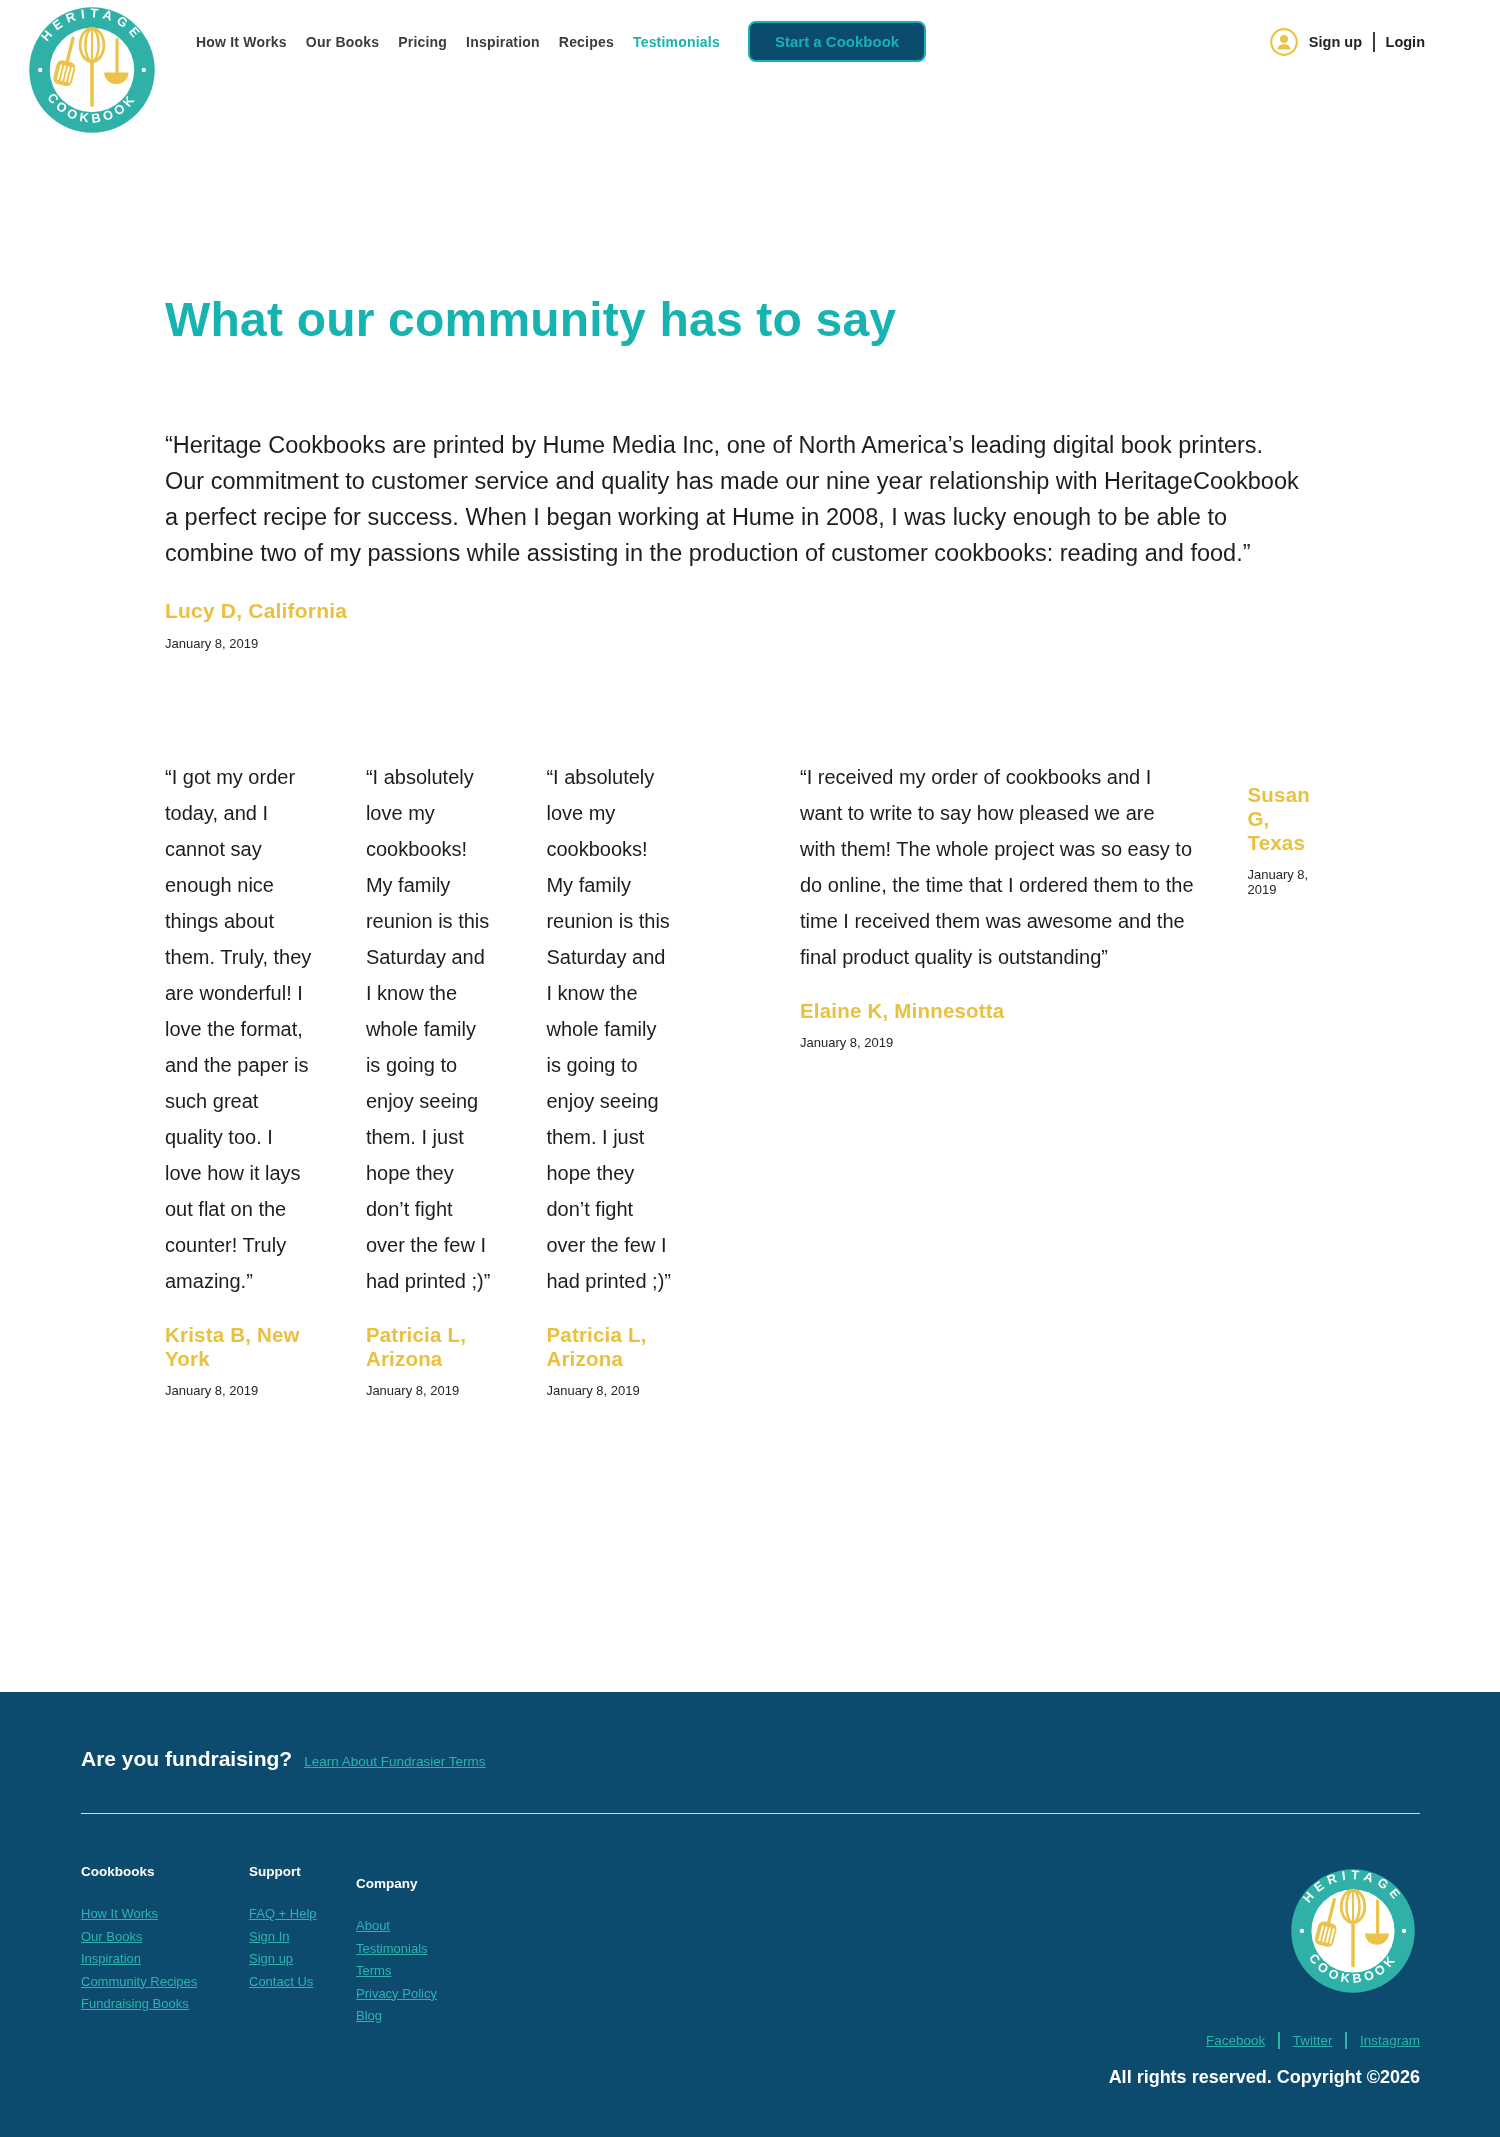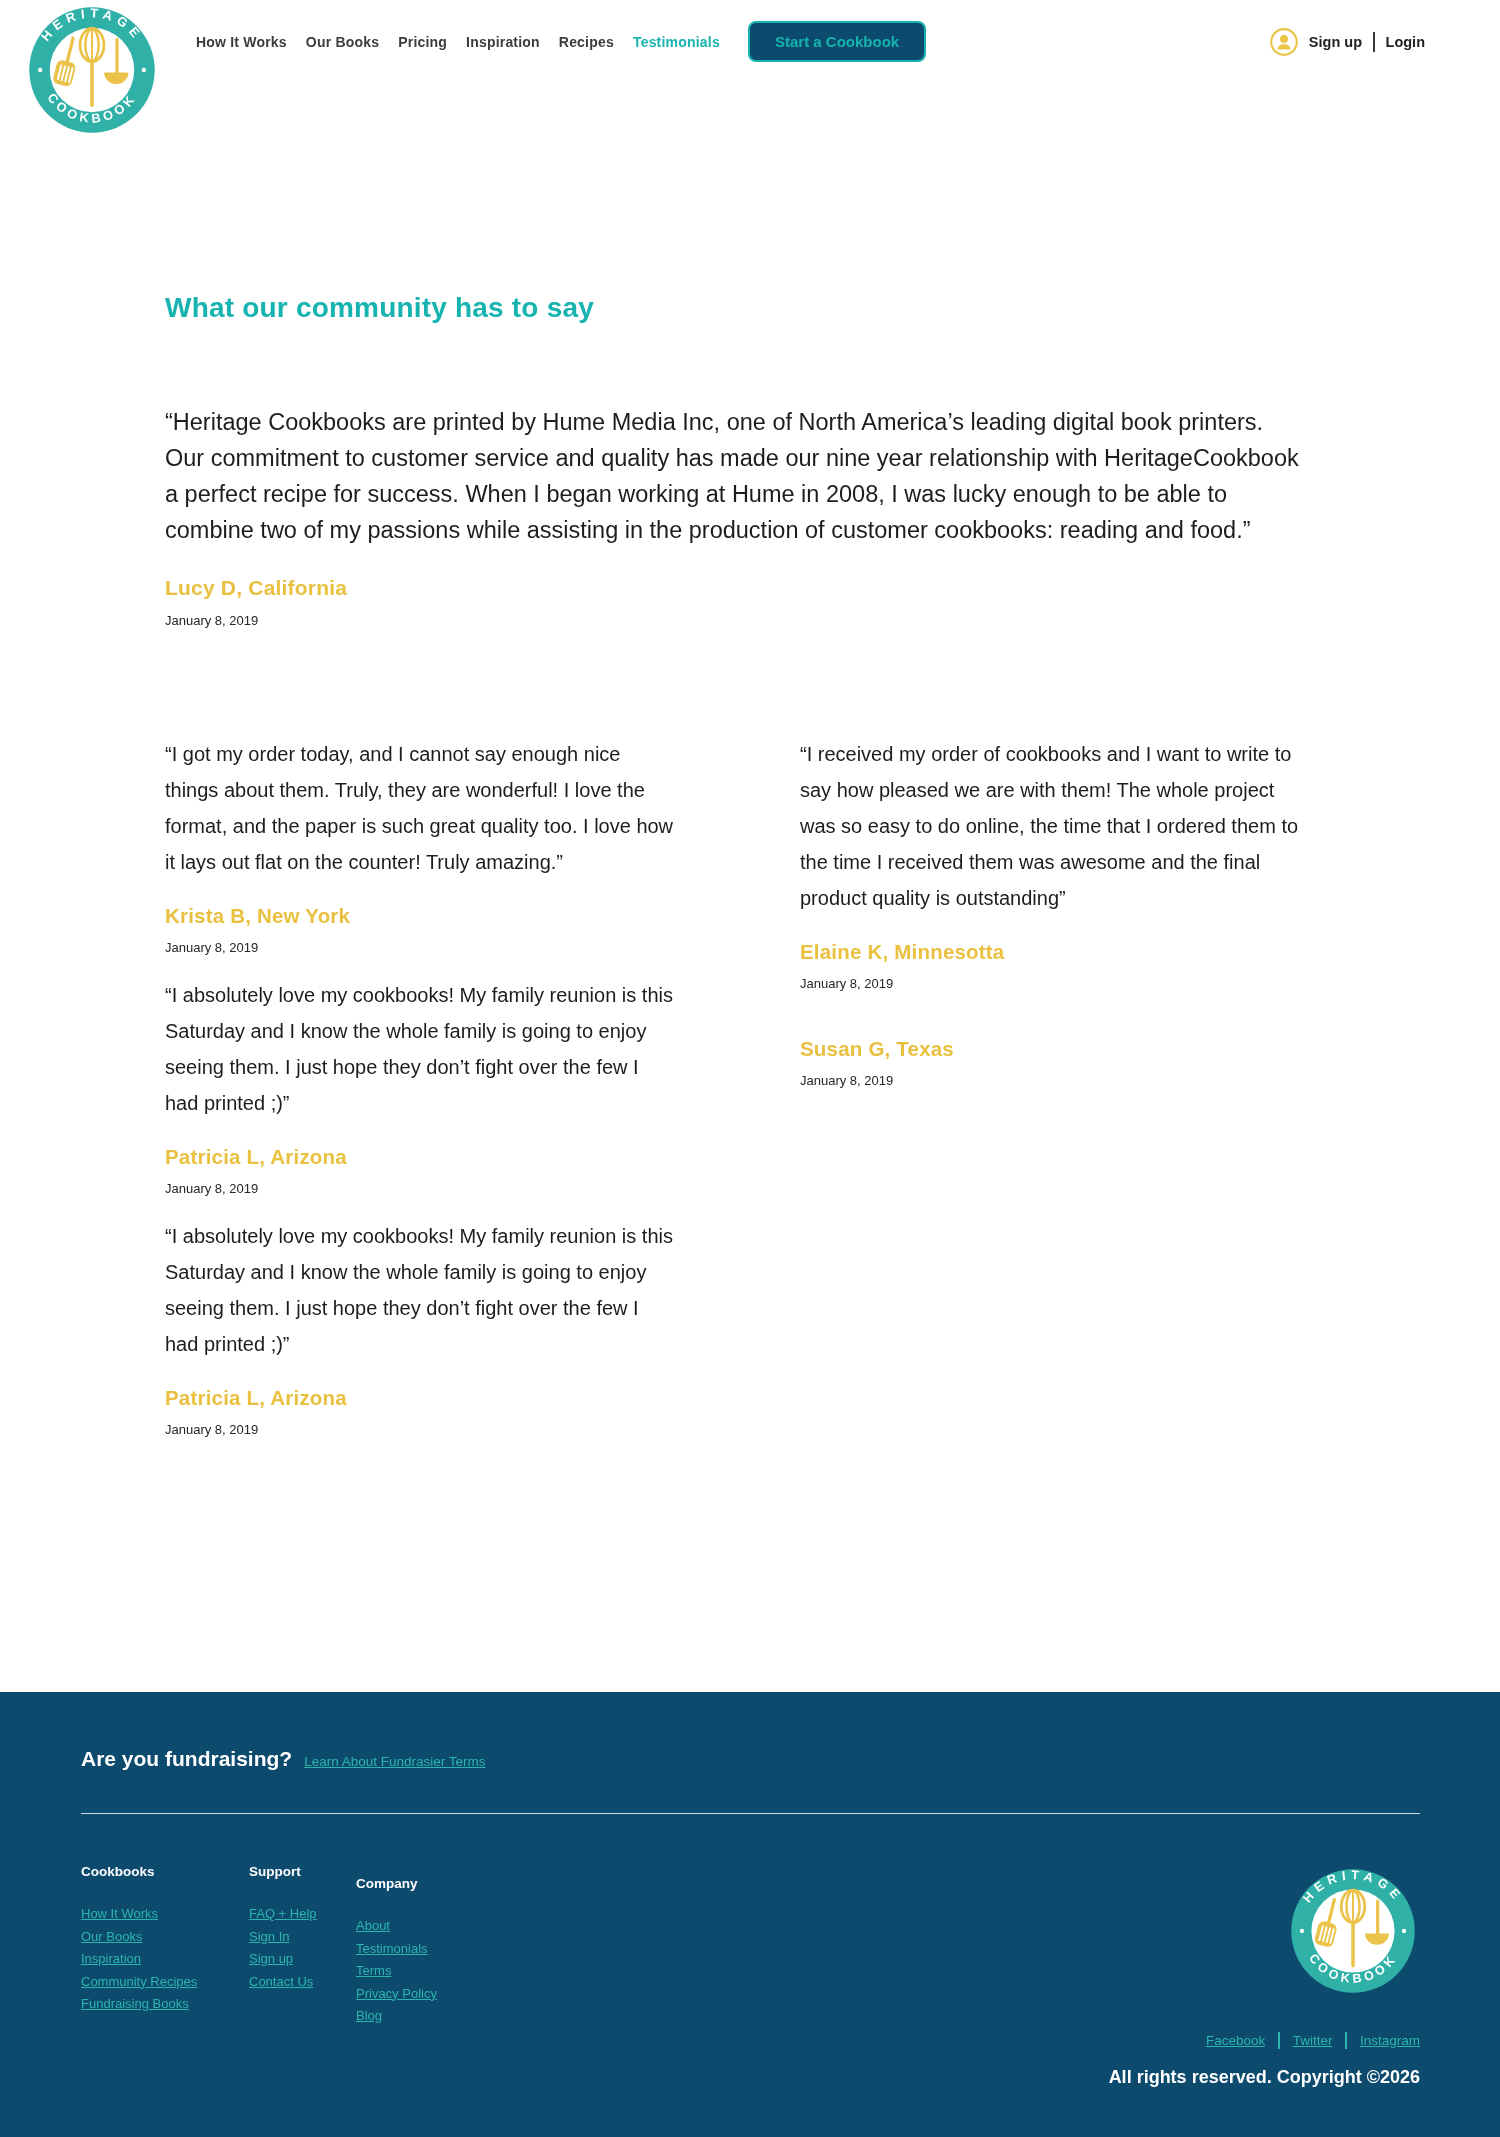--- a/index.html
+++ b/index.html
@@ -27,30 +27,30 @@
     display:inline-flex; align-items:center;
   }
 
   .auth { position:absolute; right:75px; top:21px; height:41px; display:flex; align-items:center; gap:11px; }
   .auth a { font-size:14.5px; font-weight:bold; color:#222; }
   .auth .vsep { width:1.5px; height:20px; background:#3a3a3a; }
   .avatar { width:28px; height:28px; display:block; }
 
   
   main { height:1552px; overflow:hidden; padding:0 165px; }
-  .page-title { margin:152px 0 0; font-size:28px; font-weight:bold; color:#16b3b0; letter-spacing:.2px; }
+  .page-title { margin:152px 0 0; font-size:48px; font-weight:bold; color:#16b3b0; letter-spacing:.2px; }
 
   .featured { margin-top:80px; }
   .featured .quote { margin:0; max-width:1140px; font-size:23.5px; line-height:36px; color:#1d1d1d; }
 
   .author { margin-top:28px; font-size:21px; font-weight:bold; color:#e9c03f; letter-spacing:.2px; }
   .date { margin-top:13px; font-size:13px; color:#262626; }
 
   .cols { display:flex; gap:125px; margin-top:108px; }
-  .col { width:510px; display:flex; flex-direction:column; gap:22px; }
+  .col { width:510px; display:flex; flex-direction:row; gap:52px; }
   .t-card .quote { margin:0; font-size:20px; line-height:36px; color:#1d1d1d; }
   .t-card .author { margin-top:24px; font-size:20.5px; }
   .t-card .date { margin-top:12px; }
 
   
   .site-footer {
     position:relative; height:445px; background:#0c4a6e; color:#fff;
     padding:55px 80px 0 81px;
   }
   .fund-row { display:flex; align-items:baseline; gap:12px; }

